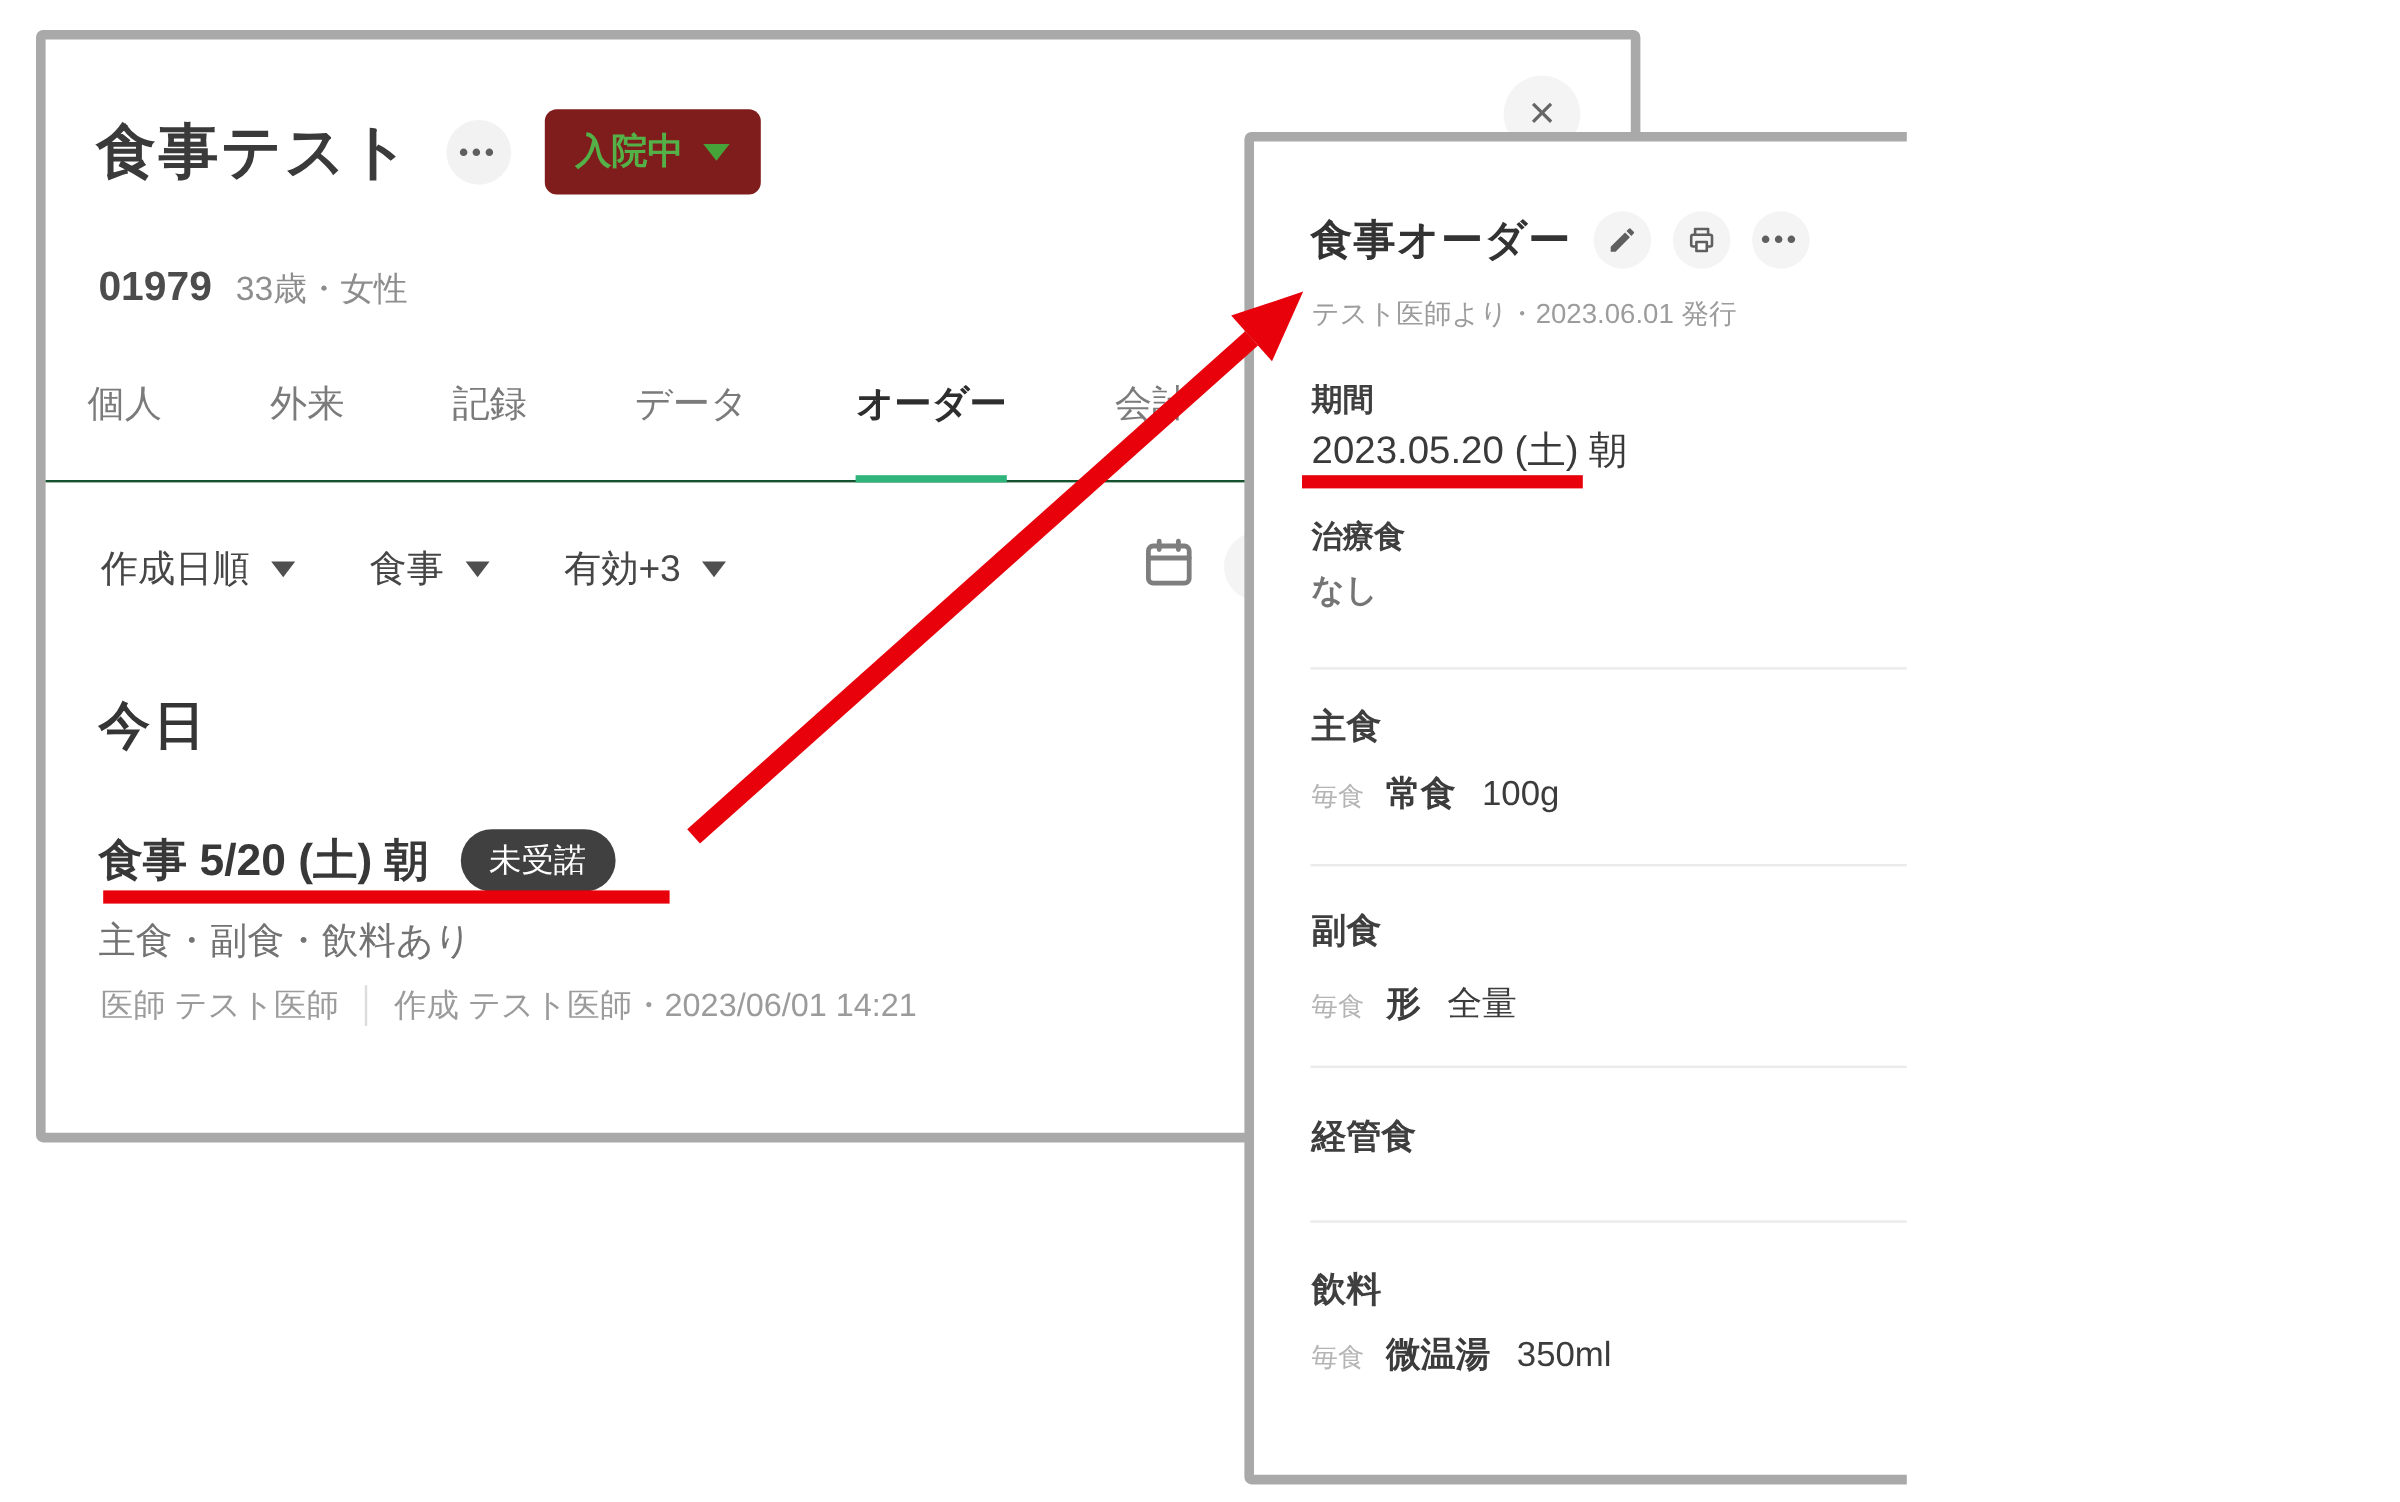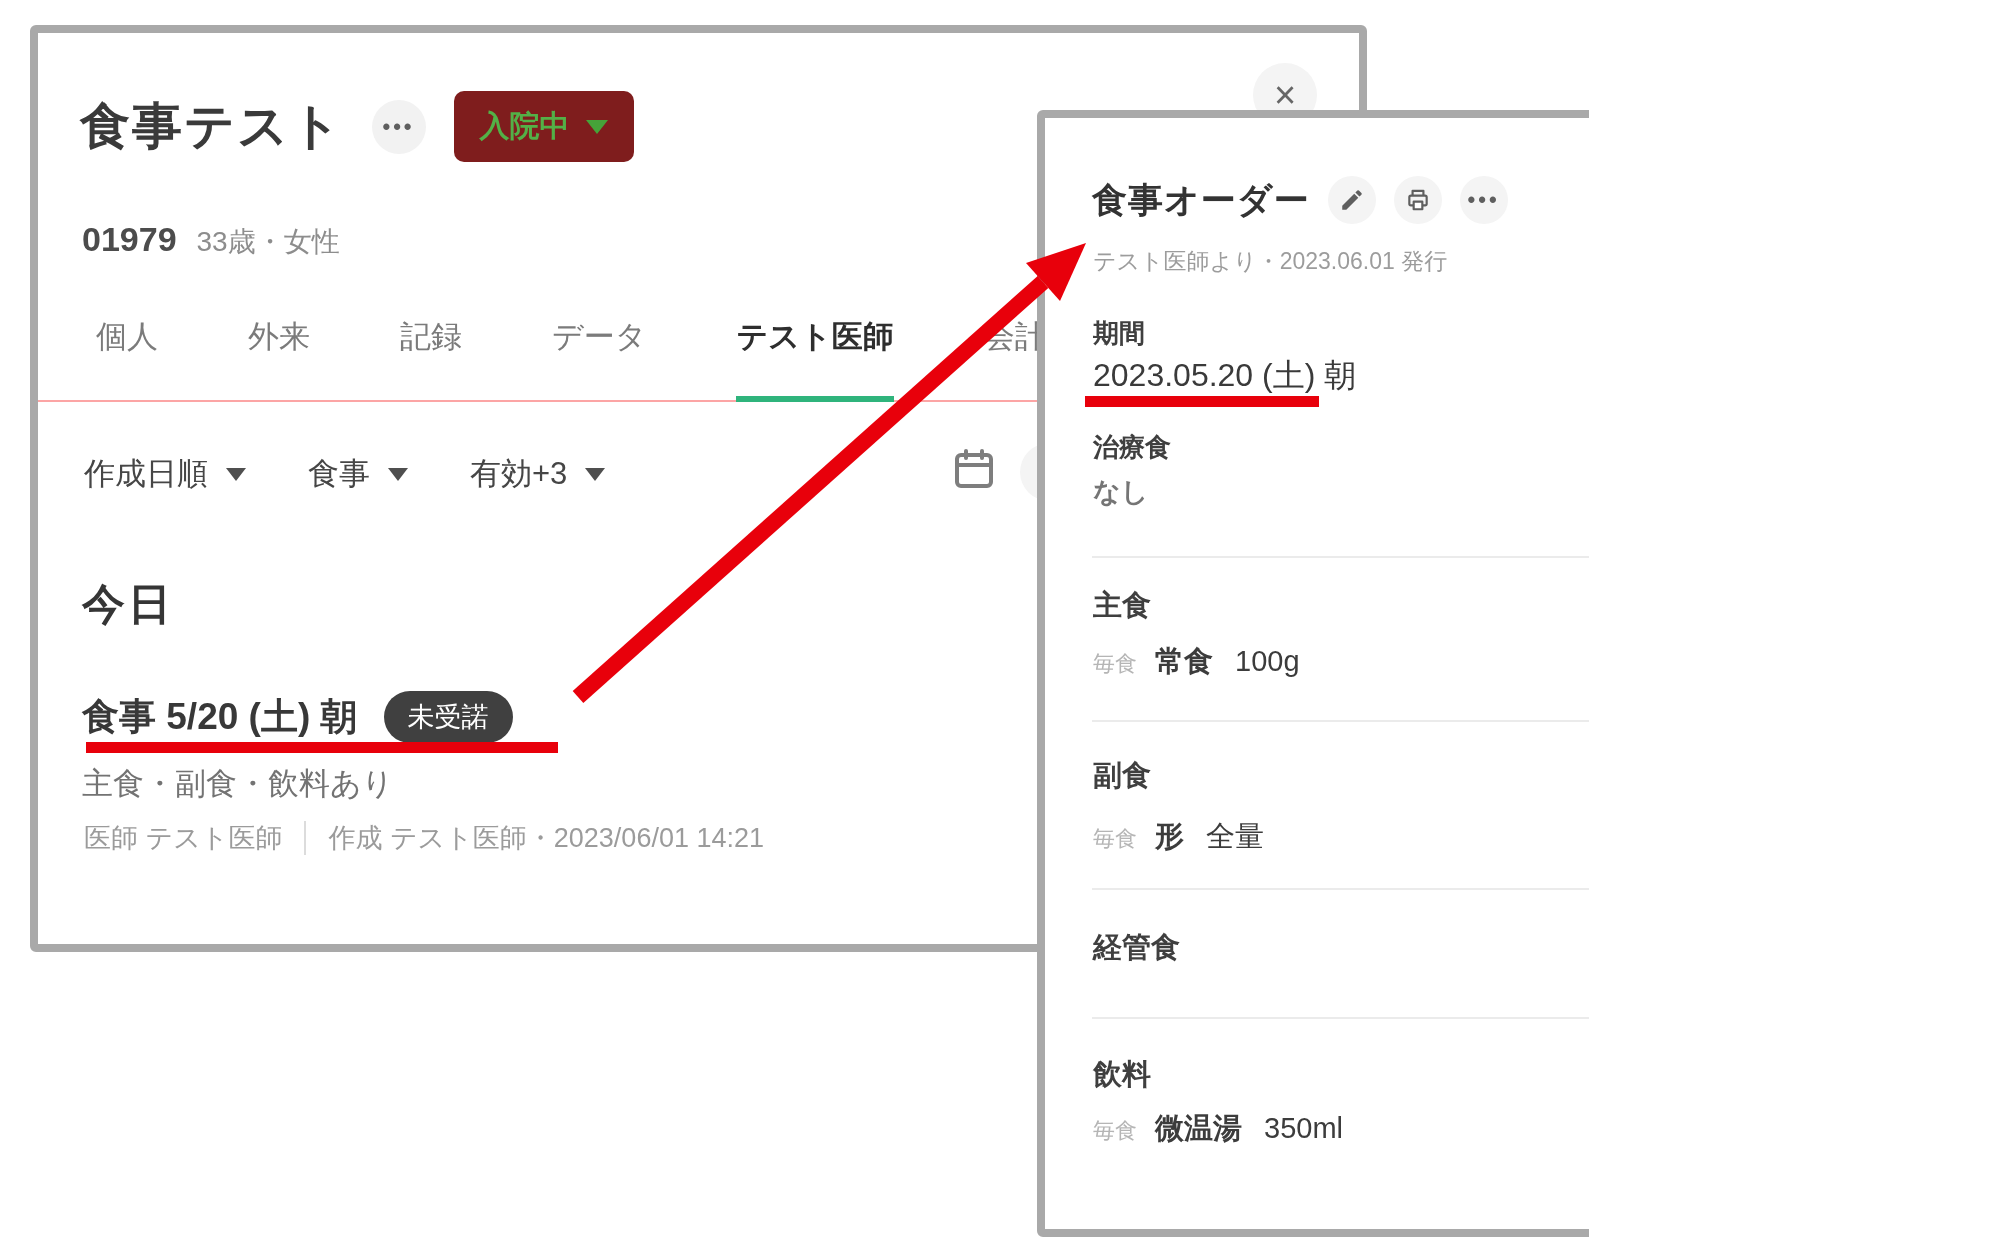--- a/index.html
+++ b/index.html
@@ -19,22 +19,22 @@
   .dots{color:#5f5f5f;font-size:22px;letter-spacing:3px;font-weight:bold;line-height:1;}
   .status-badge{display:flex;align-items:center;gap:16px;background:#7f1d1d;border:none;border-radius:10px;
     padding:15px 26px;font-size:30px;font-weight:bold;color:#53b147;cursor:pointer;white-space:nowrap;}
   .tri{width:0;height:0;border-left:11px solid transparent;border-right:11px solid transparent;border-top:14px solid #46a339;}
   .tri-gray{border-left:10px solid transparent;border-right:10px solid transparent;border-top:13px solid #4f4f4f;}
 
   .pw-meta{position:absolute;left:44px;top:187px;display:flex;align-items:baseline;gap:20px;}
   .pid{font-size:34px;font-weight:bold;color:#4c4c4c;}
   .pmeta{font-size:28px;color:#8d8d8d;}
 
-  .tabs{position:absolute;left:0;top:283px;width:100%;display:flex;gap:90px;padding-left:58px;
-    border-bottom:2px solid #fca5a5;box-sizing:border-box;}
+  .tabs{position:absolute;left:0;top:283px;width:100%;display:flex;gap:90px;padding-left:35px;
+    border-bottom:2px solid #14532d;box-sizing:border-box;}
   .tab{font-size:31px;color:#7b7b7b;padding-bottom:42px;cursor:pointer;white-space:nowrap;}
   .tab.active{color:#2e2e2e;font-weight:bold;border-bottom:6px solid #2fb47c;margin-bottom:-2px;padding-bottom:36px;}
 
   .filters{position:absolute;left:46px;top:420px;display:flex;gap:62px;}
   .filter{display:flex;align-items:center;gap:18px;background:none;border:none;font-size:31px;color:#464646;cursor:pointer;padding:0;white-space:nowrap;font-family:inherit;}
 
   .cal-btn{position:absolute;left:912px;top:412px;width:48px;height:48px;background:none;border:none;padding:0;cursor:pointer;}
   .hidden-circle{position:absolute;left:982px;top:410px;width:58px;height:58px;border-radius:50%;background:#f4f4f4;}
 
   .today{position:absolute;left:44px;top:543px;font-size:43px;font-weight:bold;color:#353535;margin:0;letter-spacing:3px;}
@@ -105,21 +105,21 @@
     <div class="pw-meta">
       <span class="pid">01979</span>
       <span class="pmeta">33歳・女性</span>
     </div>
 
     <nav class="tabs">
       <span class="tab">個人</span>
       <span class="tab">外来</span>
       <span class="tab">記録</span>
       <span class="tab">データ</span>
-      <span class="tab active">テスト医師</span>
+      <span class="tab active">オーダー</span>
       <span class="tab">会計</span>
     </nav>
 
     <div class="filters">
       <button class="filter">
         <span>作成日順</span>
         <i class="tri tri-gray"></i>
       </button>
       <button class="filter">
         <span>食事</span>

